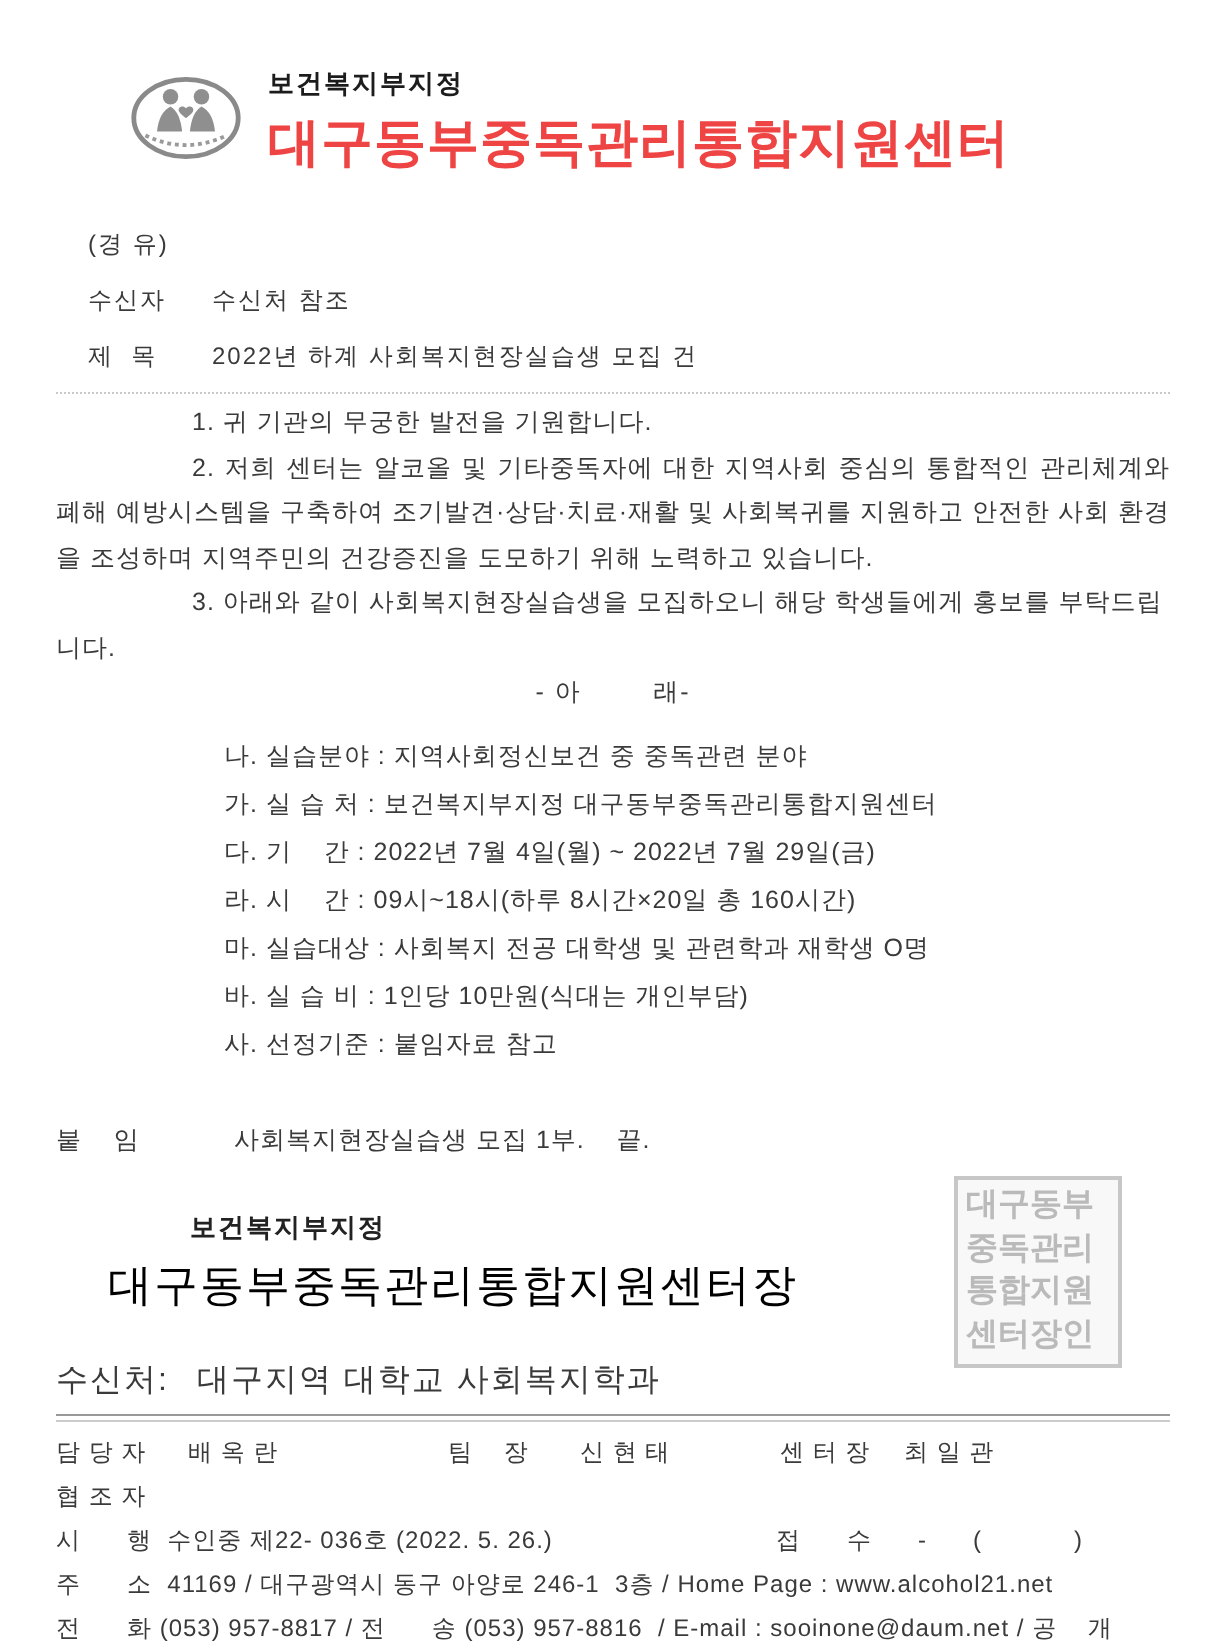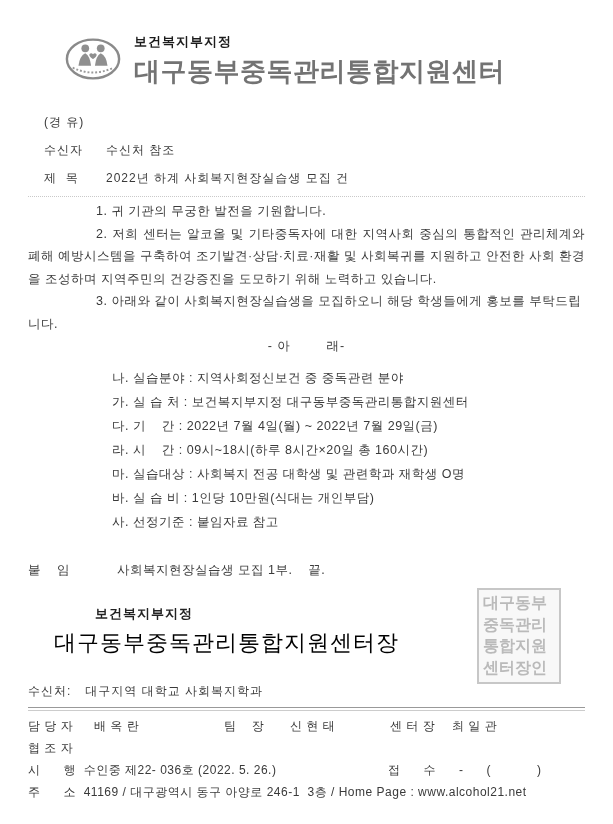--- a/index.html
+++ b/index.html
@@ -9,21 +9,21 @@
     background:#ffffff; overflow:hidden; box-sizing:border-box;
     padding-top:33px;
   }
   .pre { white-space:pre; }
 
   
   .header { display:flex; align-items:flex-start; padding-left:64px; }
   .logo { flex:0 0 auto; margin-top:2px; }
   .header-text { margin-left:12px; }
   .header-designation { font-size:13px; font-weight:bold; color:#1c1c1c; letter-spacing:1px; }
-  .header-org { font-size:26px; font-weight:bold; color:#737373; letter-spacing:0.5px; margin-top:3px; }
+  .header-org { font-size:26px; font-weight:bold; color:#ef4444; letter-spacing:0.5px; margin-top:3px; }
 
   
   .meta { margin:23px 0 0 44px; font-size:12px; letter-spacing:1px; }
   .meta-row { display:flex; line-height:20px; margin-bottom:8px; }
   .meta-label { width:62px; white-space:pre; }
   .meta-value { white-space:pre; }
 
   .subject-divider { margin:1px 28px 0 28px; border-top:1px dotted #c9c9c9; height:0; }
 
   
@@ -50,21 +50,21 @@
   .stamp {
     position:absolute; left:477px; top:-18px; width:84px; height:96px;
     border:2px solid rgba(150,150,150,0.5);
     background:rgba(195,195,195,0.12);
     box-sizing:border-box; display:flex; flex-direction:column; justify-content:space-around;
     padding:3px 4px;
   }
   .stamp-row { display:flex; justify-content:space-between; font-size:16px; font-weight:bold; color:rgba(135,135,135,0.55); line-height:18px; }
 
   
-  .recipients { display:flex; margin:16px 0 0 28px; font-size:12px; line-height:20px; letter-spacing:1px; }
+  .recipients { display:flex; margin:16px 0 0 28px; font-size:16px; line-height:20px; letter-spacing:1px; }
   .recipients-label { margin-right:14px; white-space:pre; }
   .footer-divider { margin:6px 28px 0 28px; height:2px; border-top:1px solid #999999; border-bottom:1px solid #cccccc; }
   .footer { margin:4px 28px 0 28px; font-size:12px; letter-spacing:0.5px; }
   .footer-row { display:flex; line-height:22px; }
   .w-l1 { width:66px; } .w-v1 { width:130px; }
   .w-l2 { width:66px; } .w-v2 { width:100px; }
   .w-l3 { width:62px; }
   .w-dispatch { width:360px; }
 </style>
 </head>
@@ -180,15 +180,18 @@
     <div class="footer-row">
       <span class="pre">협 조 자</span>
     </div>
     <div class="footer-row">
       <span class="pre w-dispatch">시      행  수인중 제22- 036호 (2022. 5. 26.)</span>
       <span class="pre">접      수      -      (            )</span>
     </div>
     <div class="footer-row">
       <span class="pre">주      소  41169 / 대구광역시 동구 아양로 246-1  3층 / Home Page : www.alcohol21.net</span>
     </div>
+    <div class="footer-row">
+      <span class="pre">전      화 (053) 957-8817 / 전      송 (053) 957-8816  / E-mail : sooinone@daum.net / 공    개</span>
+    </div>
   </div>
 
 </div>
 
 </body></html>

